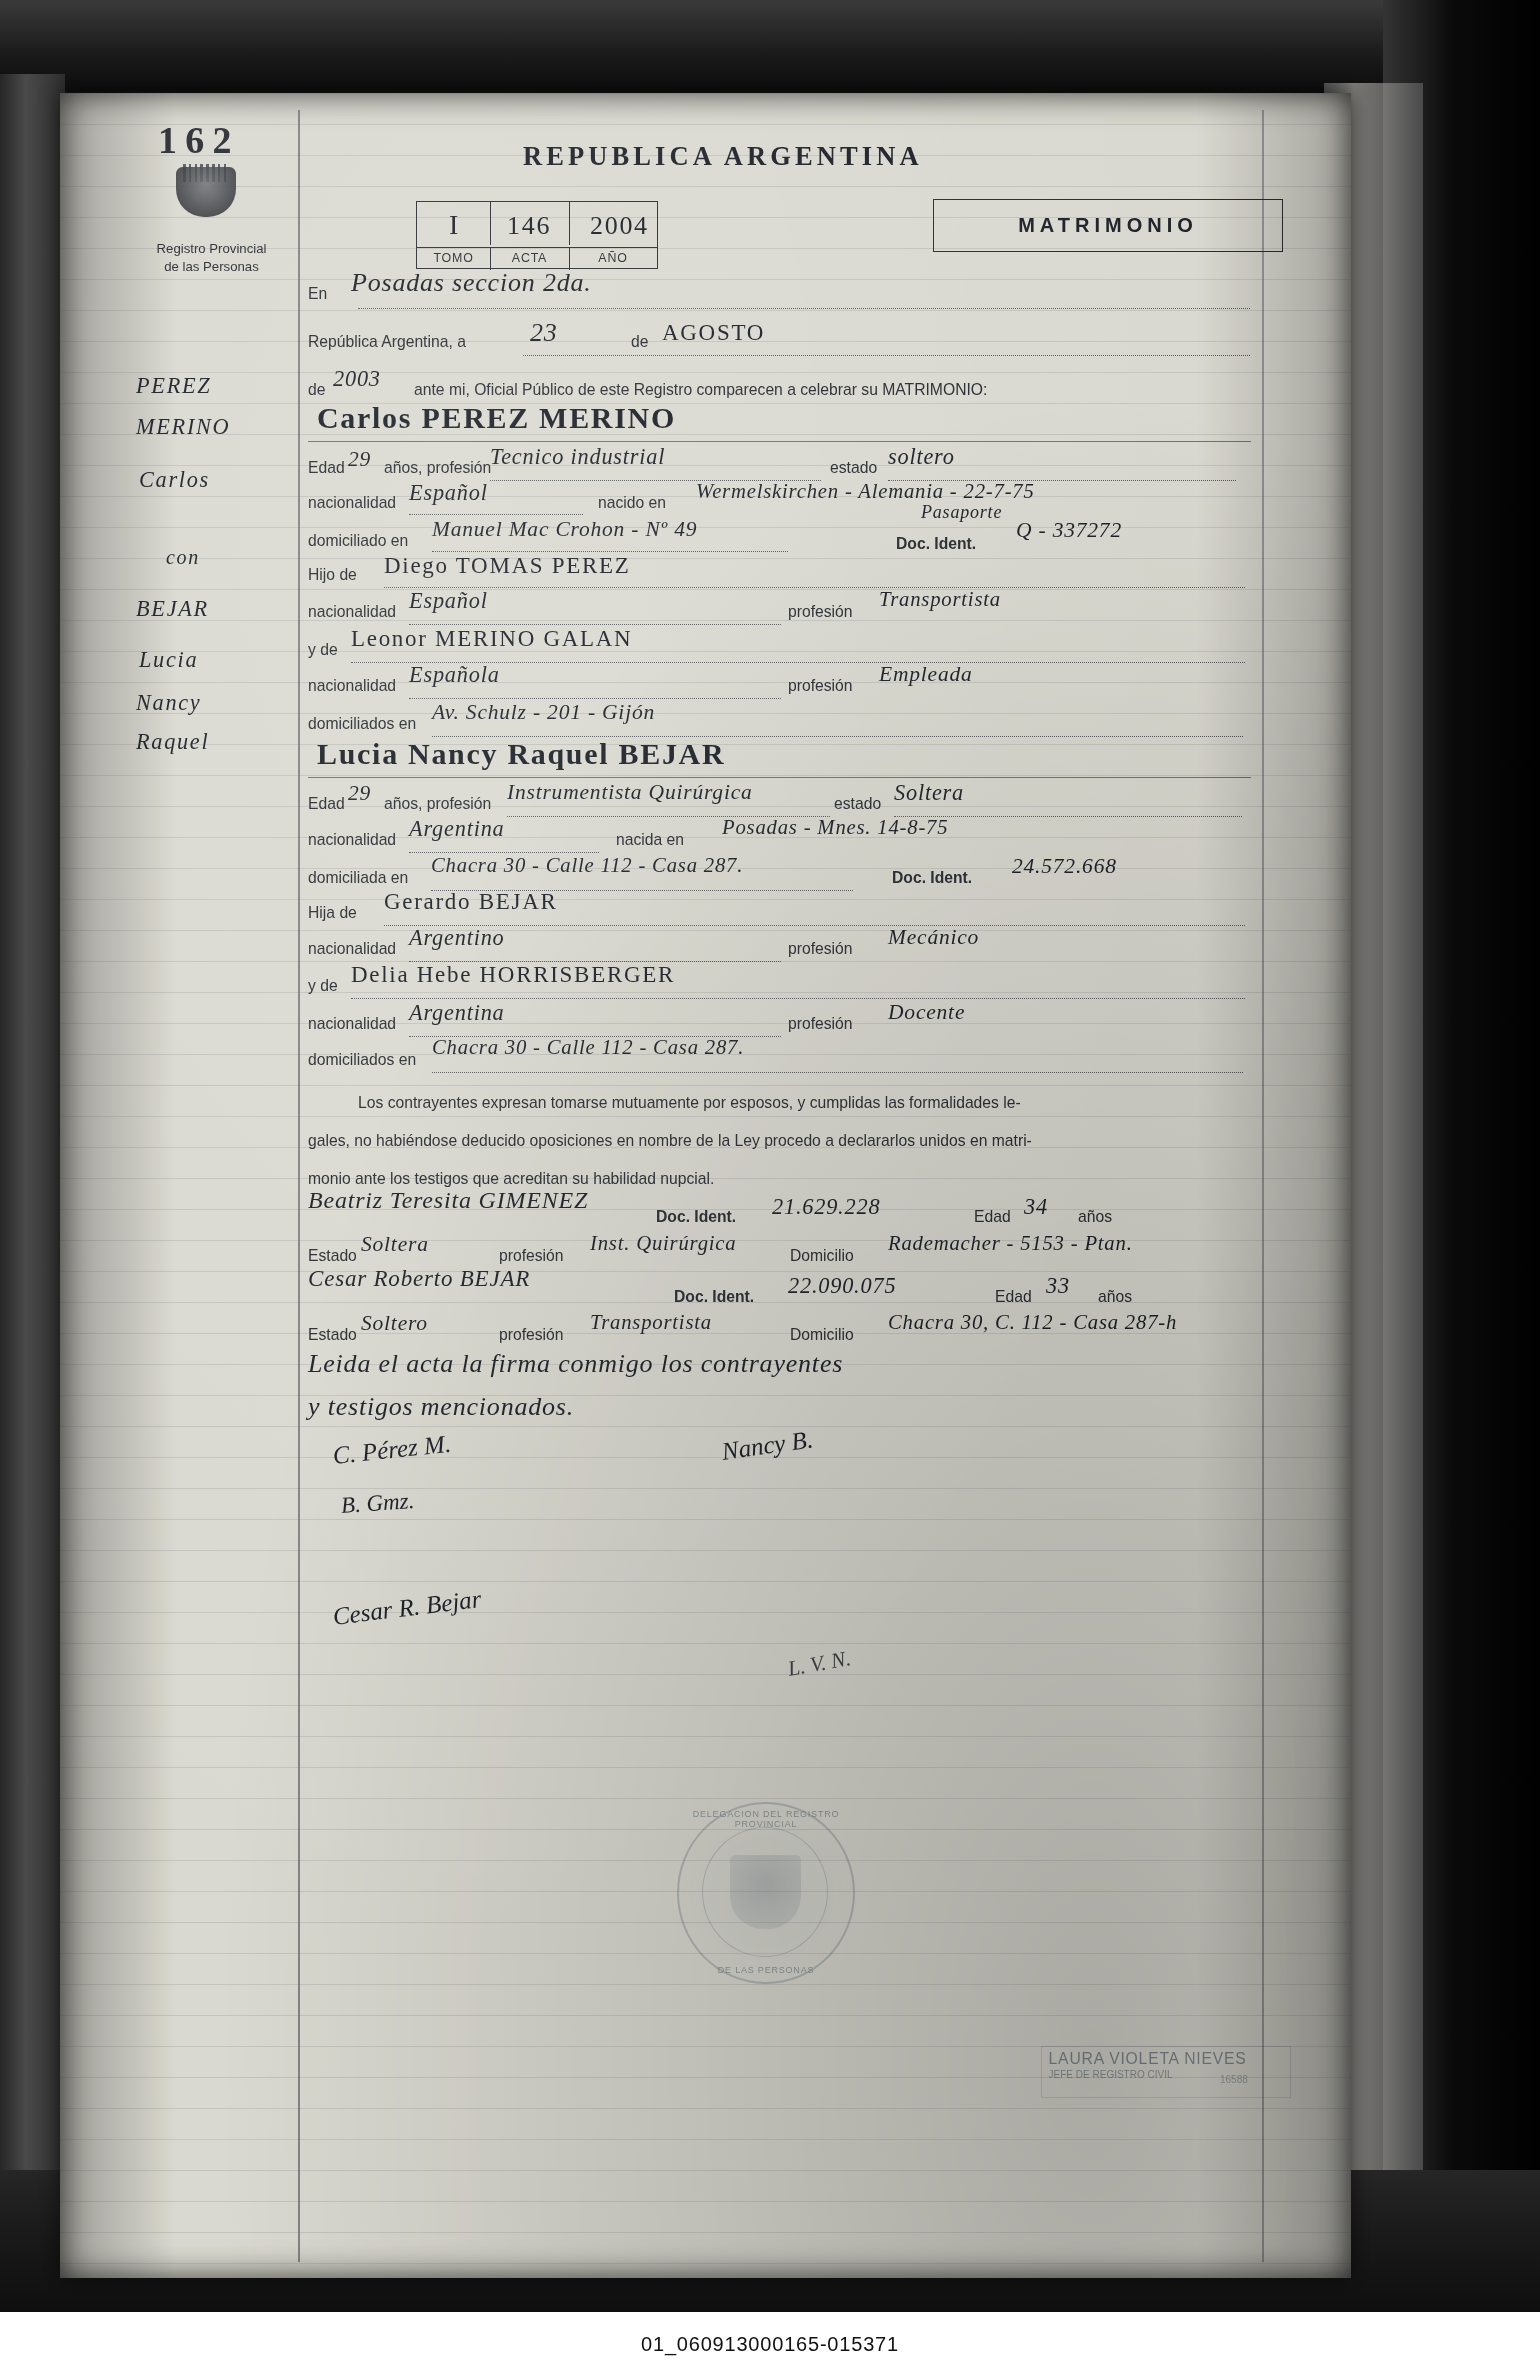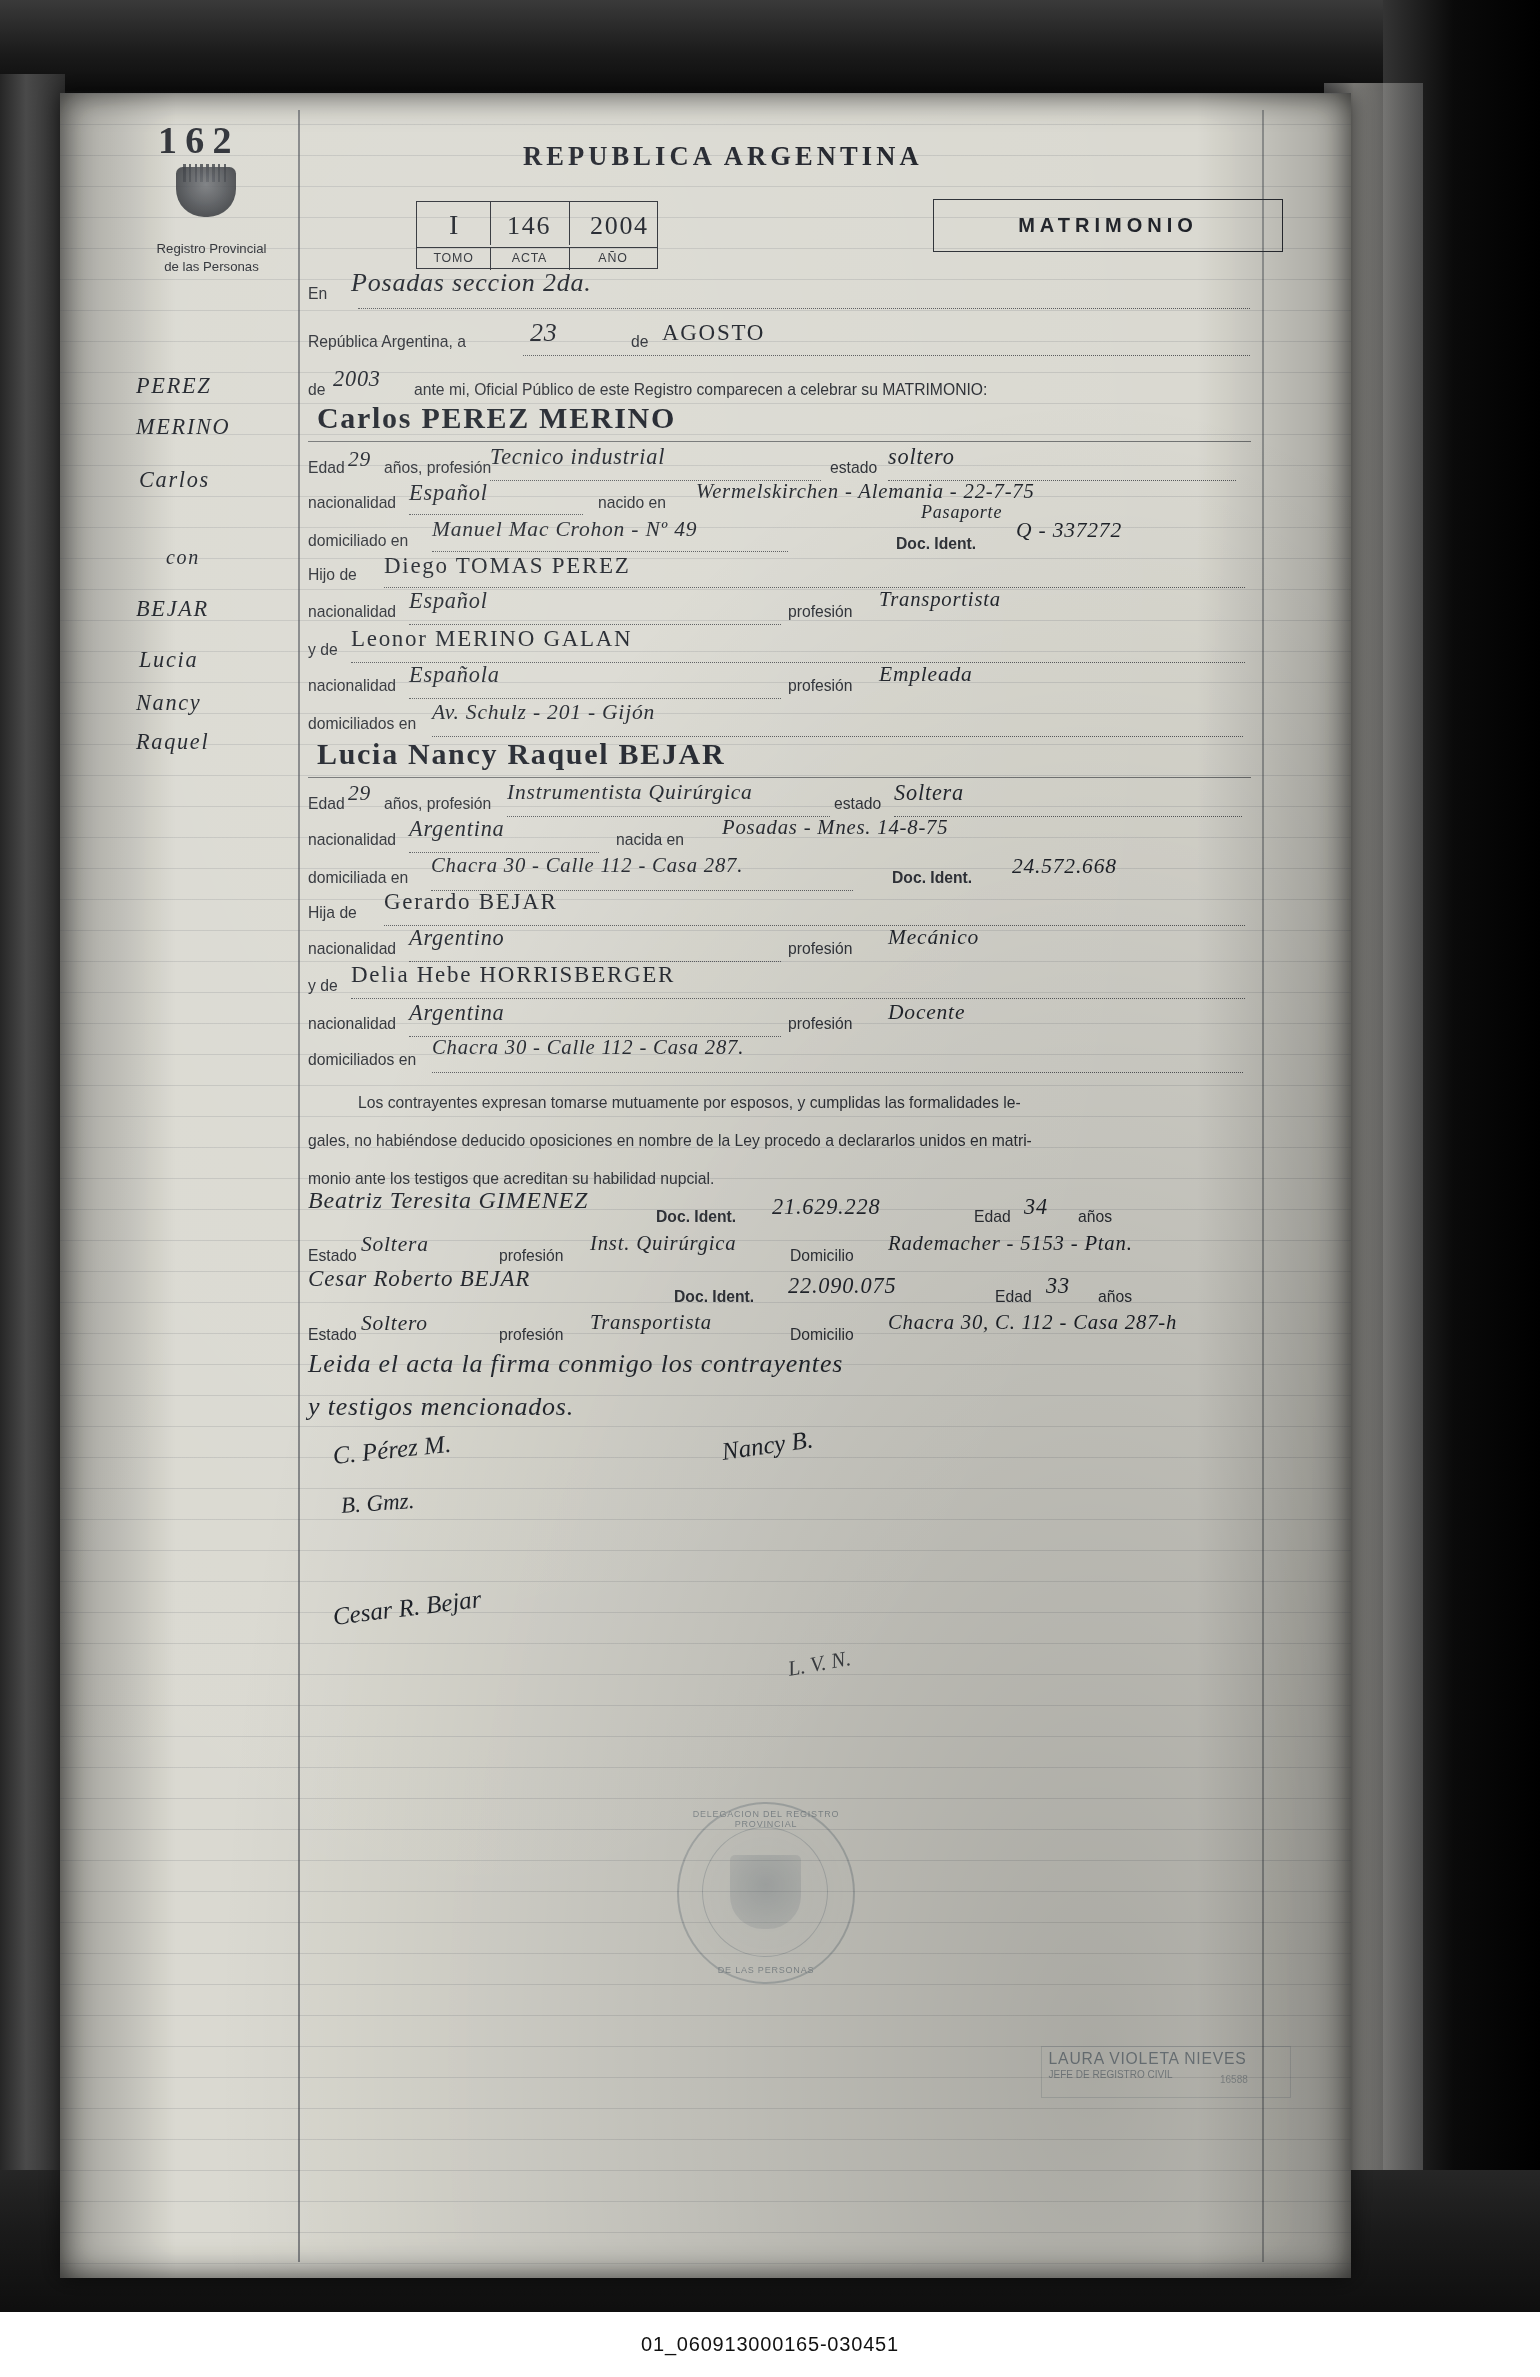--- a/index.html
+++ b/index.html
@@ -324,16 +324,16 @@
     </div>
 
     <div id="seal2">
       <div class="s">LAURA VIOLETA NIEVES</div>
       <div class="s2">JEFE DE REGISTRO CIVIL</div>
       <div class="s3">16588</div>
     </div>
   </div>
 
   <div id="caption">
-    <span>01_060913000165-030451</span>
+    <span>01_060913000165-015371</span>
   </div>
 </div>
 
 
 </body></html>

